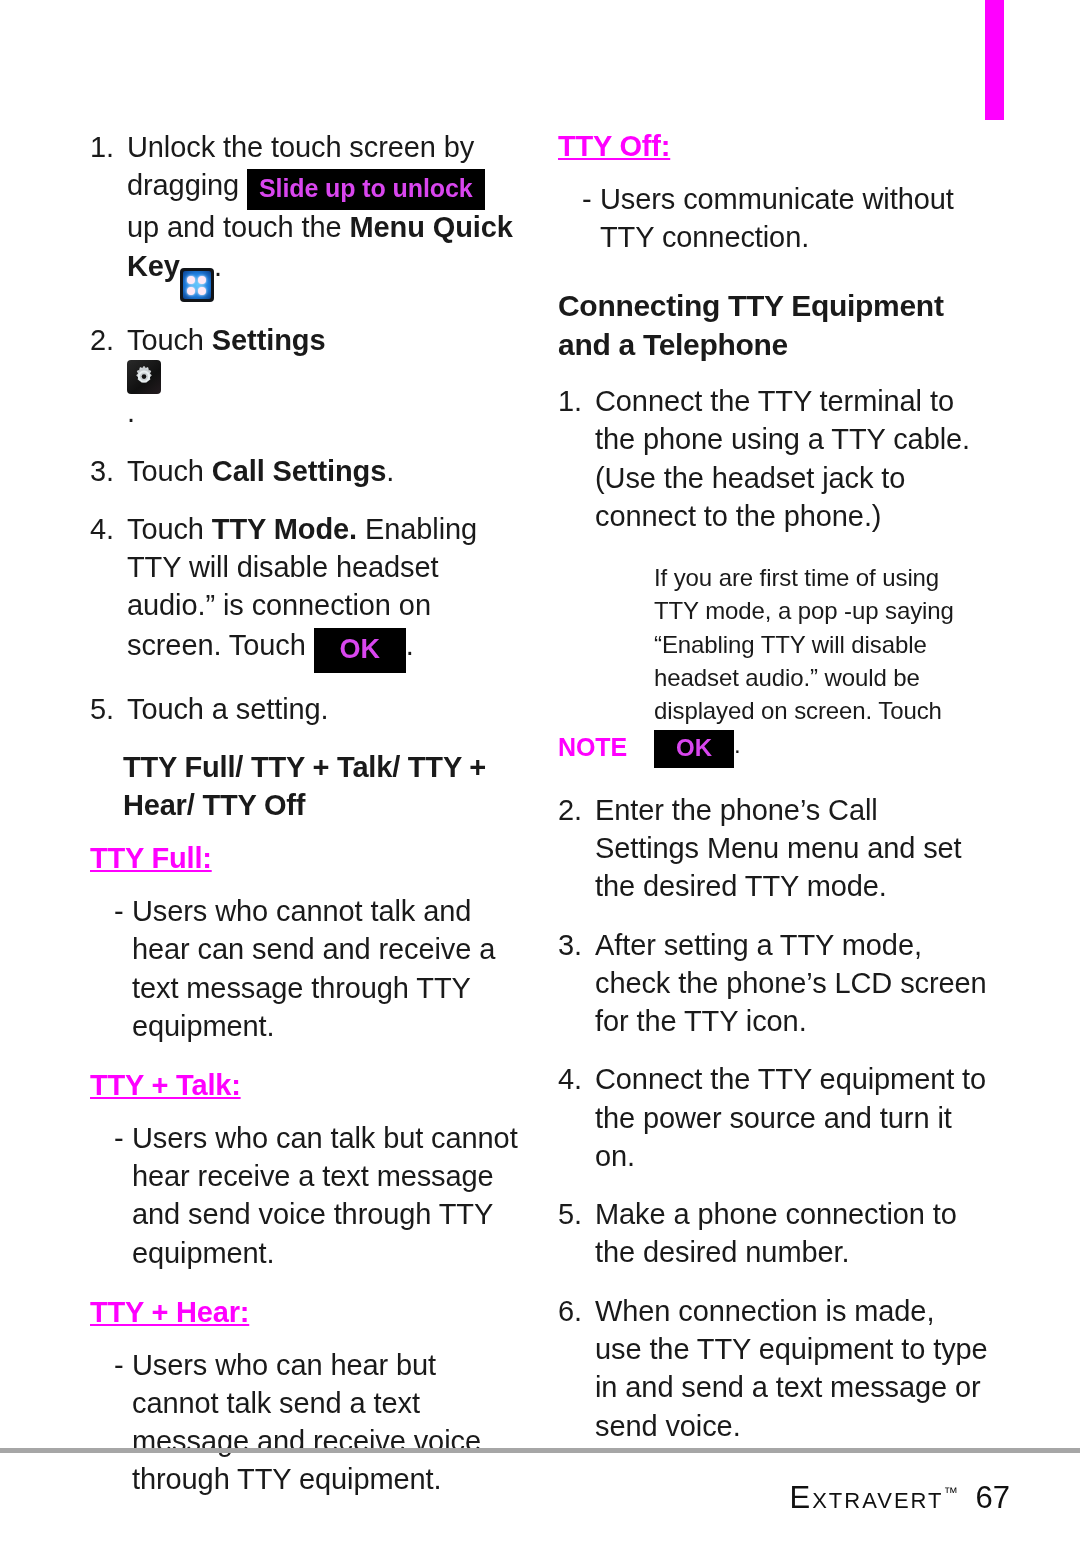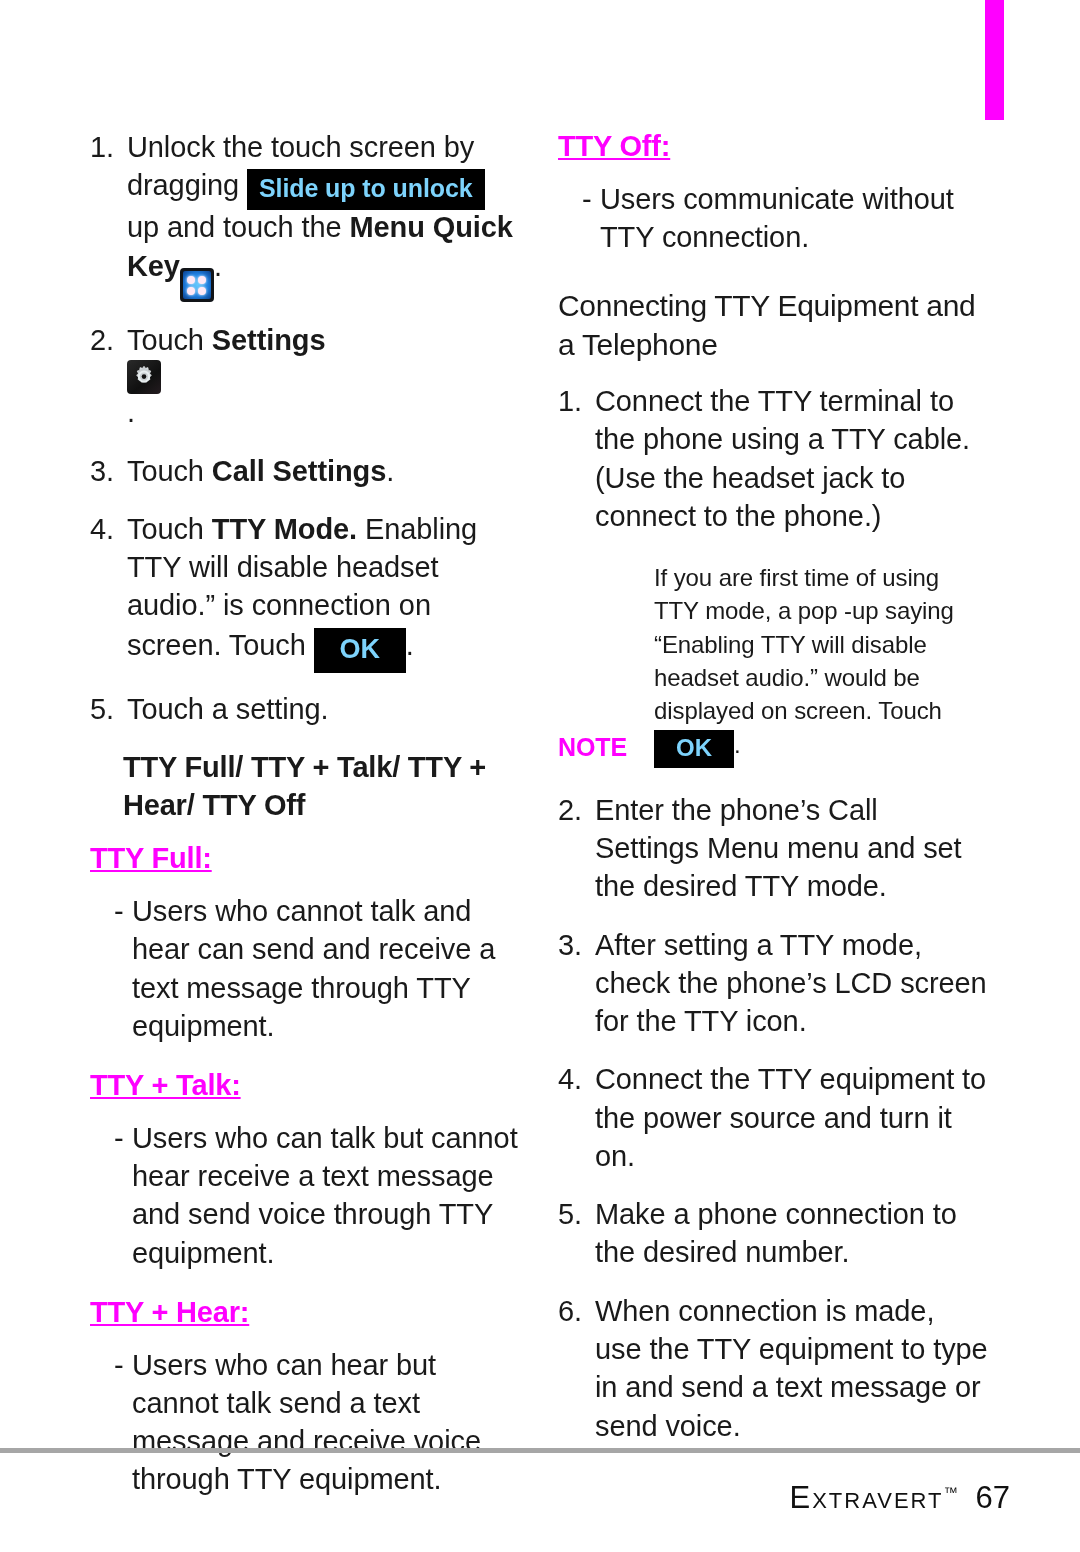--- a/index.html
+++ b/index.html
@@ -86,33 +86,33 @@
     font-weight: 700;
     color: #ff00ff;
     line-height: 1.3;
     margin: 16px 0 4px 0;
     letter-spacing: -0.2px;
     text-decoration: underline;
   }
 
   .section-head {
     font-size: 30px;
-    font-weight: 400;
+    font-weight: 700;
     line-height: 1.3;
     margin: 30px 0 18px 0;
     letter-spacing: -0.3px;
   }
 
   b, .b { font-weight: 700; }
 
   
   .badge {
     display: inline-block;
     background: #000000;
-    color: #7dd3fc;
+    color: #d946ef;
     font-weight: 700;
     line-height: 1;
     vertical-align: baseline;
     text-align: center;
   }
   .badge-slide {
     font-size: 25px;
     padding: 7px 12px 9px 12px;
     position: relative;
     top: 2px;

